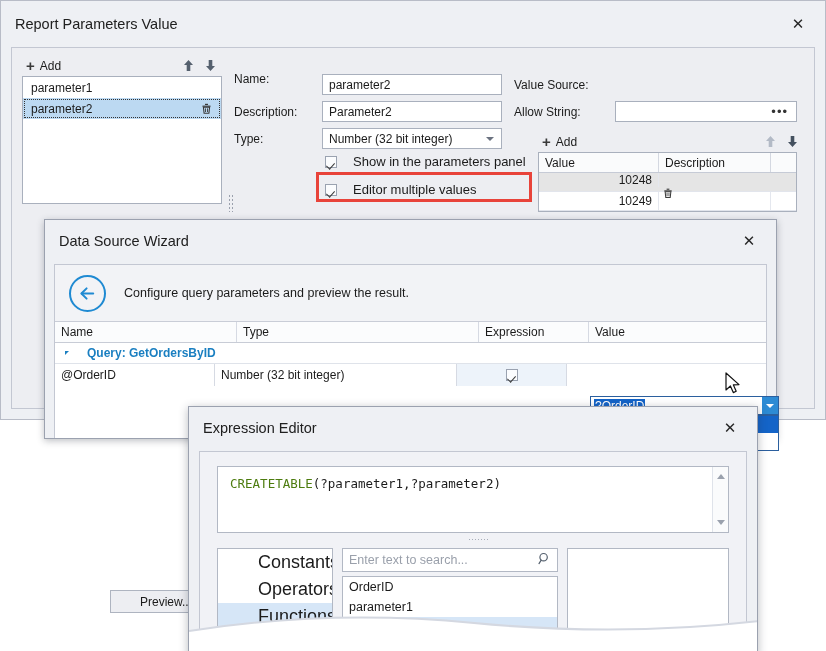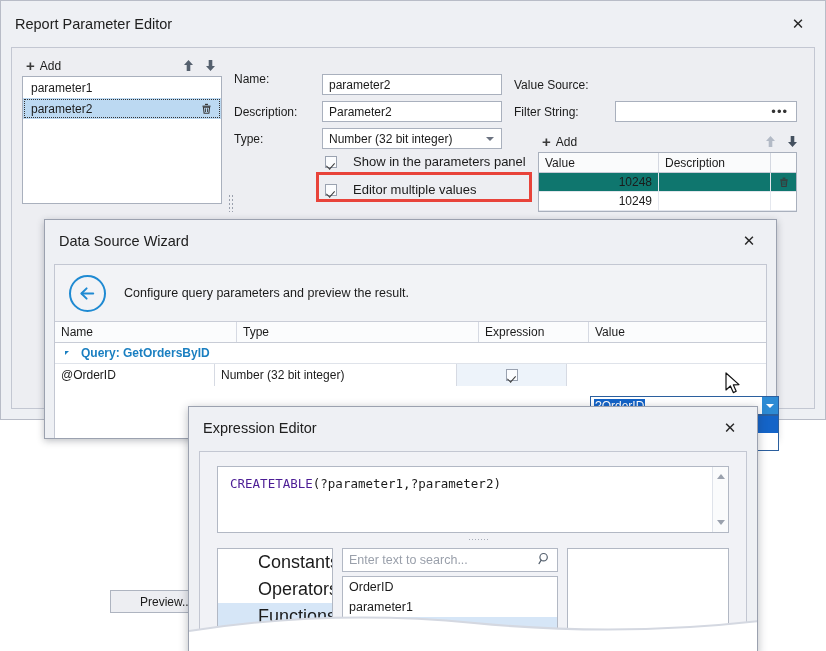--- a/index.html
+++ b/index.html
@@ -51,21 +51,21 @@
   .chk.on:after{content:"";position:absolute;left:2px;top:4px;width:4px;height:7px;
        border:solid #3c3c3c;border-width:0 1.6px 1.6px 0;transform:rotate(42deg);}
 
   .hl-red{position:absolute;border:3px solid #e8433a;box-sizing:border-box;}
 
   .grid{border:1px solid #a9b0bd;background:#fff;box-sizing:border-box;}
   .ghead{display:flex;height:20px;background:#fafbfc;border-bottom:1px solid #c6cbd6;box-sizing:border-box;}
   .gh{padding:0 6px;display:flex;align-items:center;font-size:12px;box-sizing:border-box;
       border-right:1px solid #d4d8e1;}
   .grow{display:flex;height:19px;box-sizing:border-box;border-bottom:1px solid #e2e5ec;}
-  .grow.sel{background:#0f766e;}
+  .grow.sel{background:#e5e5e5;flex-direction:column;}
   .gc{padding:0 6px;display:flex;align-items:center;font-size:12px;box-sizing:border-box;
       border-right:1px solid #e4e7ee;}
   .gc.num{justify-content:flex-end;}
 
   .dots-handle{position:absolute;width:5px;height:18px;
     background-image:radial-gradient(#9aa0ad 0.8px, transparent 0.9px);
     background-size:3px 4px;}
 
   
   #dsw{left:44px;top:219px;width:733px;height:220px;background:#eef0f4;border:1px solid #9ba1af;
@@ -75,21 +75,21 @@
   .banner{height:57px;display:flex;align-items:center;padding:0 14px;
           background:#f2f3f6;border-bottom:1px solid #c9cdd7;box-sizing:border-box;}
   .backicon{width:33px;height:33px;border:2.2px solid #1f8ad2;border-radius:50%;
             display:flex;align-items:center;justify-content:center;margin-right:18px;flex:0 0 auto;}
   .banner .txt{font-size:12.5px;color:#1b1b1b;}
 
   .dgrid{background:#fff;}
   .dhead{display:flex;height:21px;background:#fbfcfd;border-bottom:1px solid #c8ccd6;box-sizing:border-box;}
   .dh{padding:0 6px;display:flex;align-items:center;font-size:12px;box-sizing:border-box;border-right:1px solid #d6dae3;}
   .grouprow{display:flex;align-items:center;height:20px;background:#fff;border-bottom:1px solid #dfe3ea;
-            padding-left:10px;gap:12px;}
+            padding-left:10px;gap:18px;}
   .grouprow .gt{font-size:12px;font-weight:bold;color:#1a7fc1;}
   .tri{width:0;height:0;border-top:4.5px solid #1a7fc1;border-right:4.5px solid transparent;}
   .drow{display:flex;height:22px;box-sizing:border-box;align-items:stretch;}
   .dc{padding:0 6px;display:flex;align-items:center;font-size:12px;box-sizing:border-box;border-right:1px solid #d6dae3;}
   .dc.ctr{justify-content:center;background:#edf3fa;}
 
   .editcell{position:absolute;background:#fff;border:1px solid #2b5f9e;box-sizing:border-box;
             display:flex;align-items:center;}
   .editcell .sel-text{background:#1464c8;color:#fff;font-size:12px;padding:0 1px;margin-left:3px;}
   .cbbtn{width:16px;height:100%;background:#2d8bd4;display:flex;align-items:center;justify-content:center;}
@@ -104,21 +104,21 @@
   .prevbtn .pl{flex:1;text-align:center;font-size:12px;}
   .prevbtn .pd{width:18px;display:flex;align-items:center;justify-content:center;}
 
   
   #ee{left:188px;top:406px;width:570px;height:250px;background:#eef0f4;border:1px solid #9ba1af;
       box-shadow:0 2px 9px rgba(40,45,60,.32);overflow:hidden;}
   #ee .panel{position:absolute;left:10px;top:44px;right:10px;bottom:0;
              background:#f1f2f6;border:1px solid #c3c7d2;border-bottom:none;box-sizing:border-box;}
   .exprbox{position:absolute;background:#fff;border:1px solid #b2b8c4;box-sizing:border-box;}
   .exprtext{padding:9px 12px;font-family:"DejaVu Sans Mono","Liberation Mono",monospace;font-size:12.5px;color:#1b1b1b;}
-  .kw{color:#4c1d95;}
+  .kw{color:#4d7c0f;}
   .vscroll{position:absolute;right:0;top:0;bottom:0;width:15px;background:#fafbfc;border-left:1px solid #dfe3ea;}
   .sbtn{height:15px;display:flex;align-items:center;justify-content:center;}
   .up-t{width:0;height:0;border-left:4px solid transparent;border-right:4px solid transparent;border-bottom:5px solid #9aa1ad;}
   .dn-t{width:0;height:0;border-left:4px solid transparent;border-right:4px solid transparent;border-top:5px solid #9aa1ad;}
   .gripper{position:absolute;width:22px;height:4px;
      background-image:radial-gradient(#a7adb8 0.7px, transparent 0.8px);background-size:3px 3px;}
 
   .treebox{position:absolute;background:#fff;border:1px solid #b2b8c4;box-sizing:border-box;overflow:hidden;}
   .tnode{height:27px;display:flex;align-items:center;font-size:18px;padding-left:40px;cursor:pointer;}
   .tnode.sel{background:#d6e6f7;}
@@ -134,21 +134,21 @@
 
   
   .tear{position:absolute;left:0;right:0;bottom:0;height:46px;pointer-events:none;}
   .cursor{position:absolute;pointer-events:none;}
 </style>
 </head>
 <body>
 
 <div class="win" id="rpe">
   <div class="win-title">
-    <div class="t">Report Parameter Editor</div>
+    <div class="t">Report Parameters Value</div>
     <div class="close-x">✕</div>
   </div>
 
   <div class="body">
 
     <div style="position:absolute;left:10px;top:8px;" class="lnkbtn">
       <span class="plus">+</span>
       <span>Add</span>
     </div>
     <div class="arrow-btn" style="position:absolute;left:168px;top:9px;">
@@ -200,21 +200,21 @@
     </div>
 
     <div class="chkrow" style="position:absolute;left:313px;top:134px;">
       <span class="chk on"></span>
       <span>Editor multiple values</span>
     </div>
     <div class="hl-red" style="left:304px;top:124px;width:216px;height:30px;"></div>
 
     <div class="fld-label" style="position:absolute;left:502px;top:30px;">Value Source:</div>
 
-    <div class="fld-label" style="position:absolute;left:502px;top:57px;">Filter String:</div>
+    <div class="fld-label" style="position:absolute;left:502px;top:57px;">Allow String:</div>
     <div class="tbox" style="position:absolute;left:603px;top:53px;width:182px;justify-content:flex-end;">
       <span style="flex:1"></span>
       <span class="ellipsisbtn">•••</span>
     </div>
 
     <div style="position:absolute;left:526px;top:84px;" class="lnkbtn">
       <span class="plus">+</span>
       <span>Add</span>
     </div>
     <div class="arrow-btn" style="position:absolute;left:750px;top:85px;">

